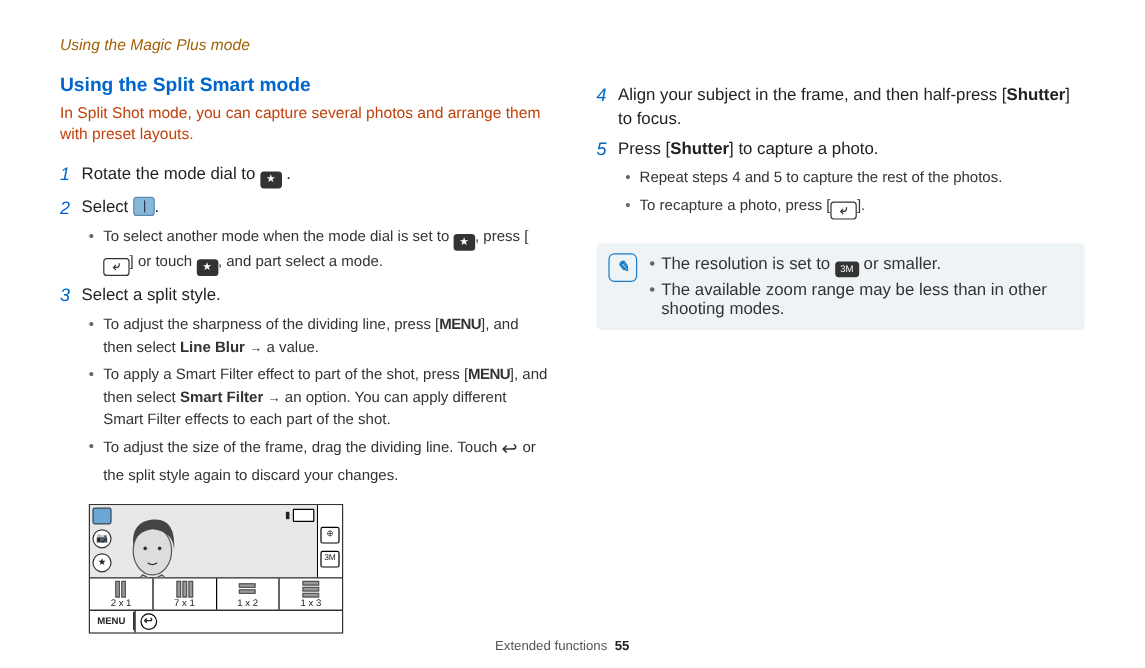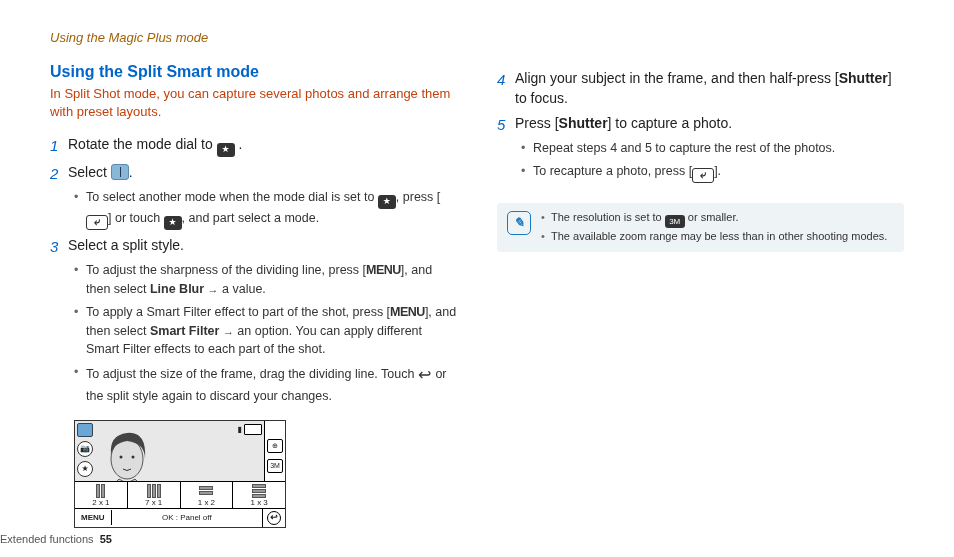--- a/index.html
+++ b/index.html
@@ -158,21 +158,21 @@
     align-items: center;
     justify-content: center;
     color: #1a7bc4;
     font-size: 13px;
     font-style: italic;
     font-weight: bold;
     flex-shrink: 0;
   }
   .note-list {
     flex: 1;
-    font-size: 11px;
+    font-size: 14px;
     color: #333;
   }
   .note-list .sub-item { margin-bottom: 2px; padding-left:10px;}
   .note-list .sub-item::before { content:"•"; }
   
   
   .lcd {
     margin-left: 24px;
     margin-top: 14px;
     width: 210px;
@@ -240,21 +240,21 @@
   }
   .lcd-menu { padding:3px 6px; border-right:1px solid #000;}
   .lcd-ok { flex:1; text-align:center; font-weight:normal; padding:3px 0;}
   .lcd-ret { width:22px; border-left:1px solid #000; text-align:center; padding:2px 0;}
   .lcd-ret-ico { display:inline-block; border:1px solid #000; border-radius:50%; width:12px; height:12px; line-height:11px; font-size:9px;}
   
   .footer {
     position:absolute;
     bottom:12px;
     left:0; right:17px;
-    text-align:left;
+    text-align:center;
     font-size:11px;
     color:#555;
   }
   .footer .pnum { font-weight:bold; color:#222;}
 </style>
 </head>
 <body>
 
 <div class="page">
   <div class="header">Using the Magic Plus mode</div>
@@ -355,21 +355,20 @@
             <div class="panel-glyph" style="flex-direction:column;">
                 <span class="bar barh"></span>
                 <span class="bar barh"></span>
                 <span class="bar barh"></span>
               </div>
             <span>1 x 3</span>
           </div>
         </div>
         <div class="lcd-bottom">
           <span class="lcd-menu">MENU</span>
-          <span class="lcd-ok">OK : Panel off</span>
           <span class="lcd-ret"><span class="lcd-ret-ico">↩</span></span>
         </div>
       </div>
     </div>
 
     <div class="col">
       <div class="step">
         <div class="step-num">4</div>
         <div class="step-text">
           <span>Align your subject in the frame, and then half-press [</span><span class="bold">Shutter</span><span>] to focus.</span>

